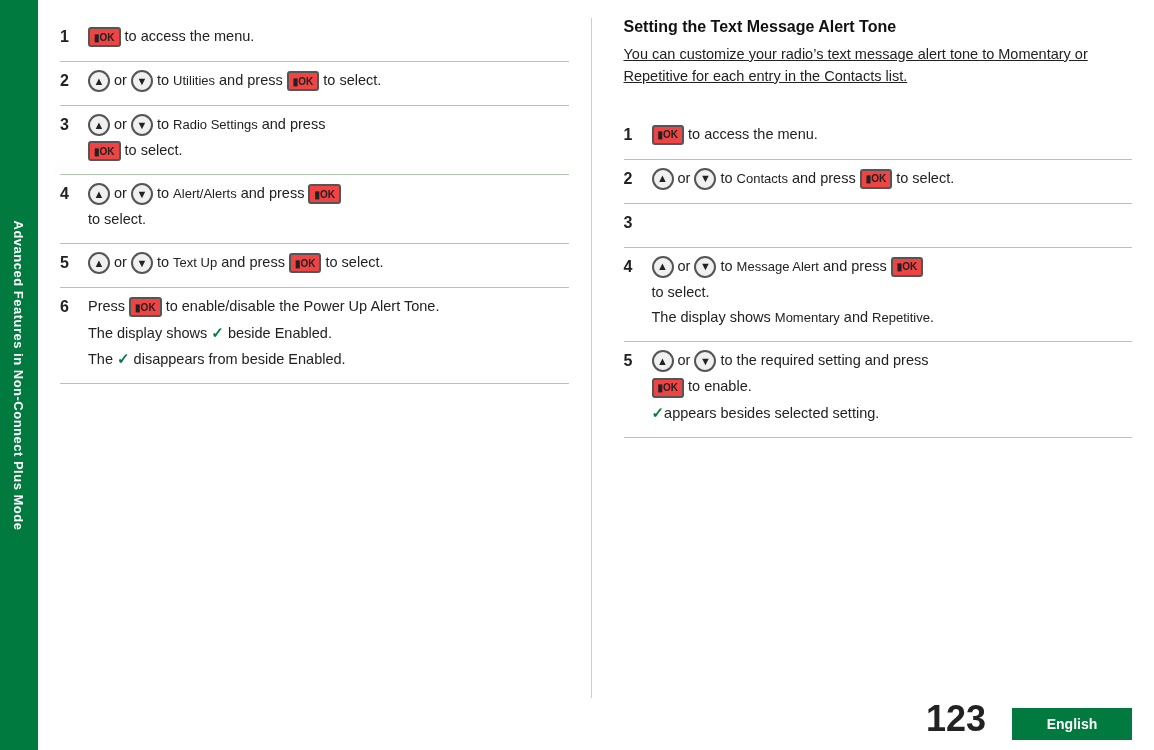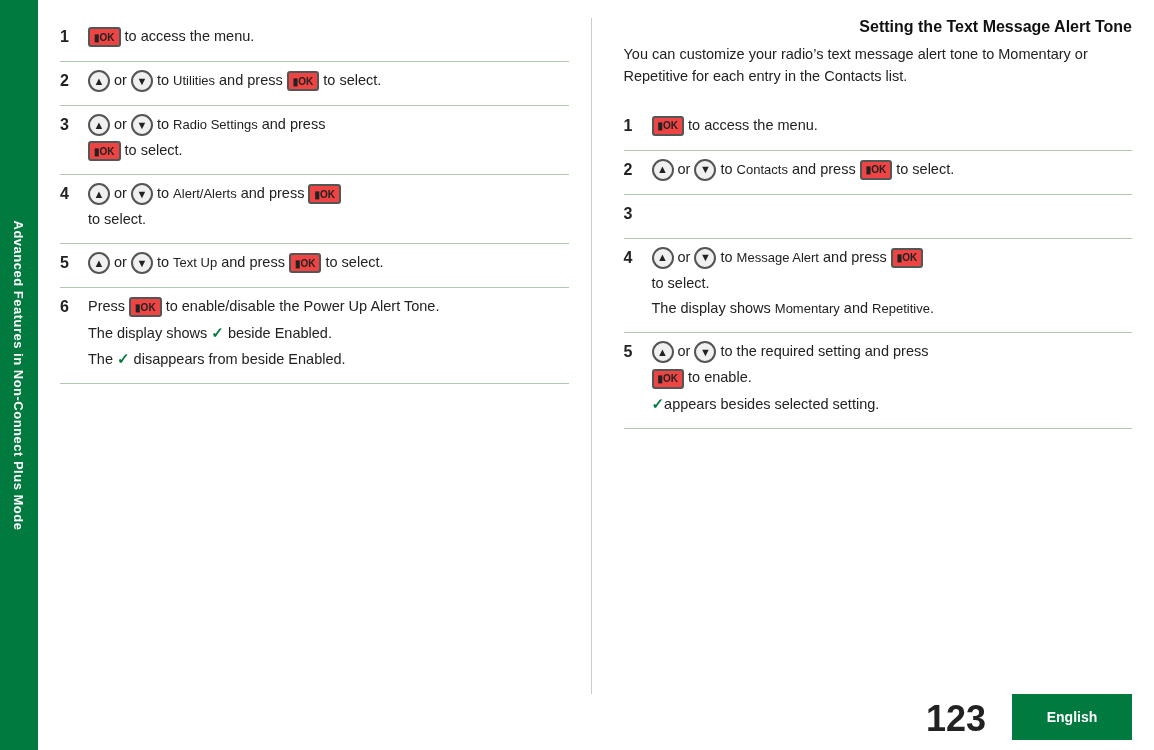--- a/index.html
+++ b/index.html
@@ -134,42 +134,42 @@
       font-weight: bold;
       font-size: 15px;
     }
 
     
     .section-title {
       font-weight: bold;
       font-size: 16px;
       margin-bottom: 8px;
       color: #111;
-      text-align: right;
     }
 
     .intro-text {
       font-size: 14.5px;
-      margin-bottom: 19px;
+      margin-bottom: 28px;
       line-height: 1.5;
+      text-decoration: underline;
     }
     .page-number {
       font-size: 36px;
       font-weight: bold;
       color: #222;
       margin-left: auto;
       margin-right: 0;
       padding-right: 10px;
     }
     .language-badge {
       background: #007a3e;
       color: #fff;
       font-size: 14px;
       font-weight: bold;
-      padding: 15px 28px;
+      padding: 8px 28px;
       border-radius: 0;
       min-width: 120px;
       text-align: center;
       margin-left: 16px;
     }
 
     .footer-row {
       display: flex;
       flex-direction: row;
       align-items: flex-end;

